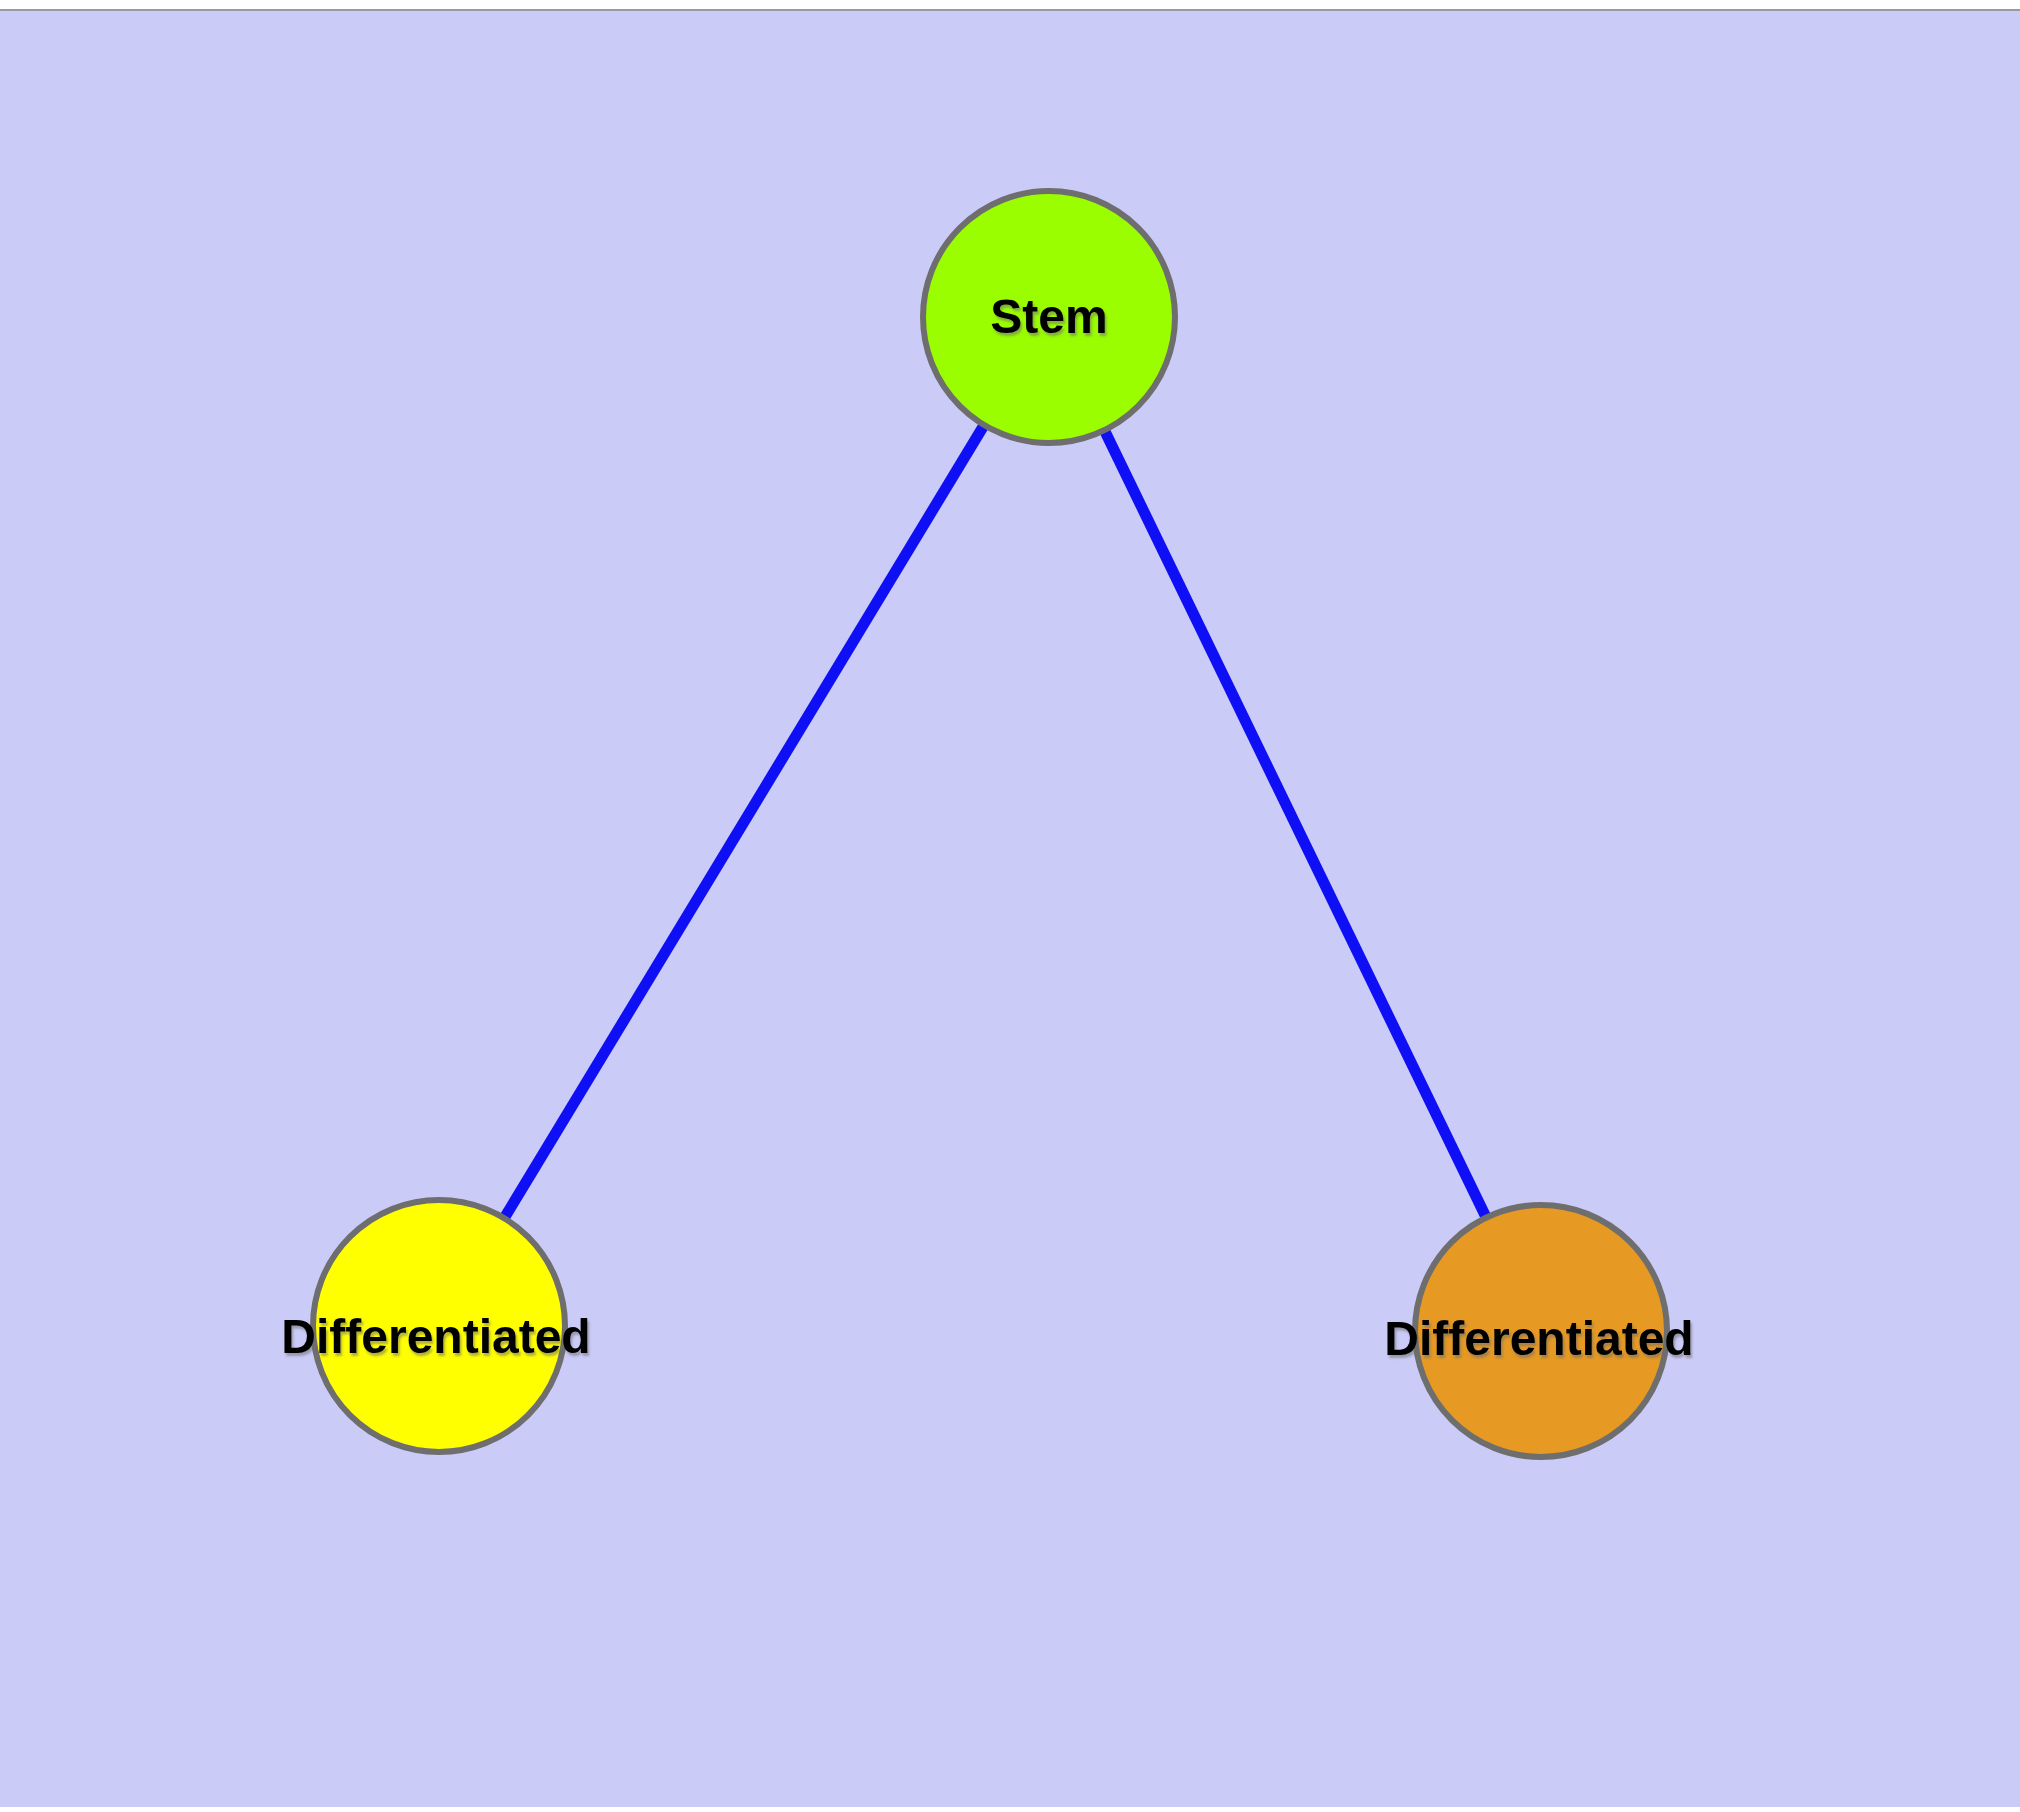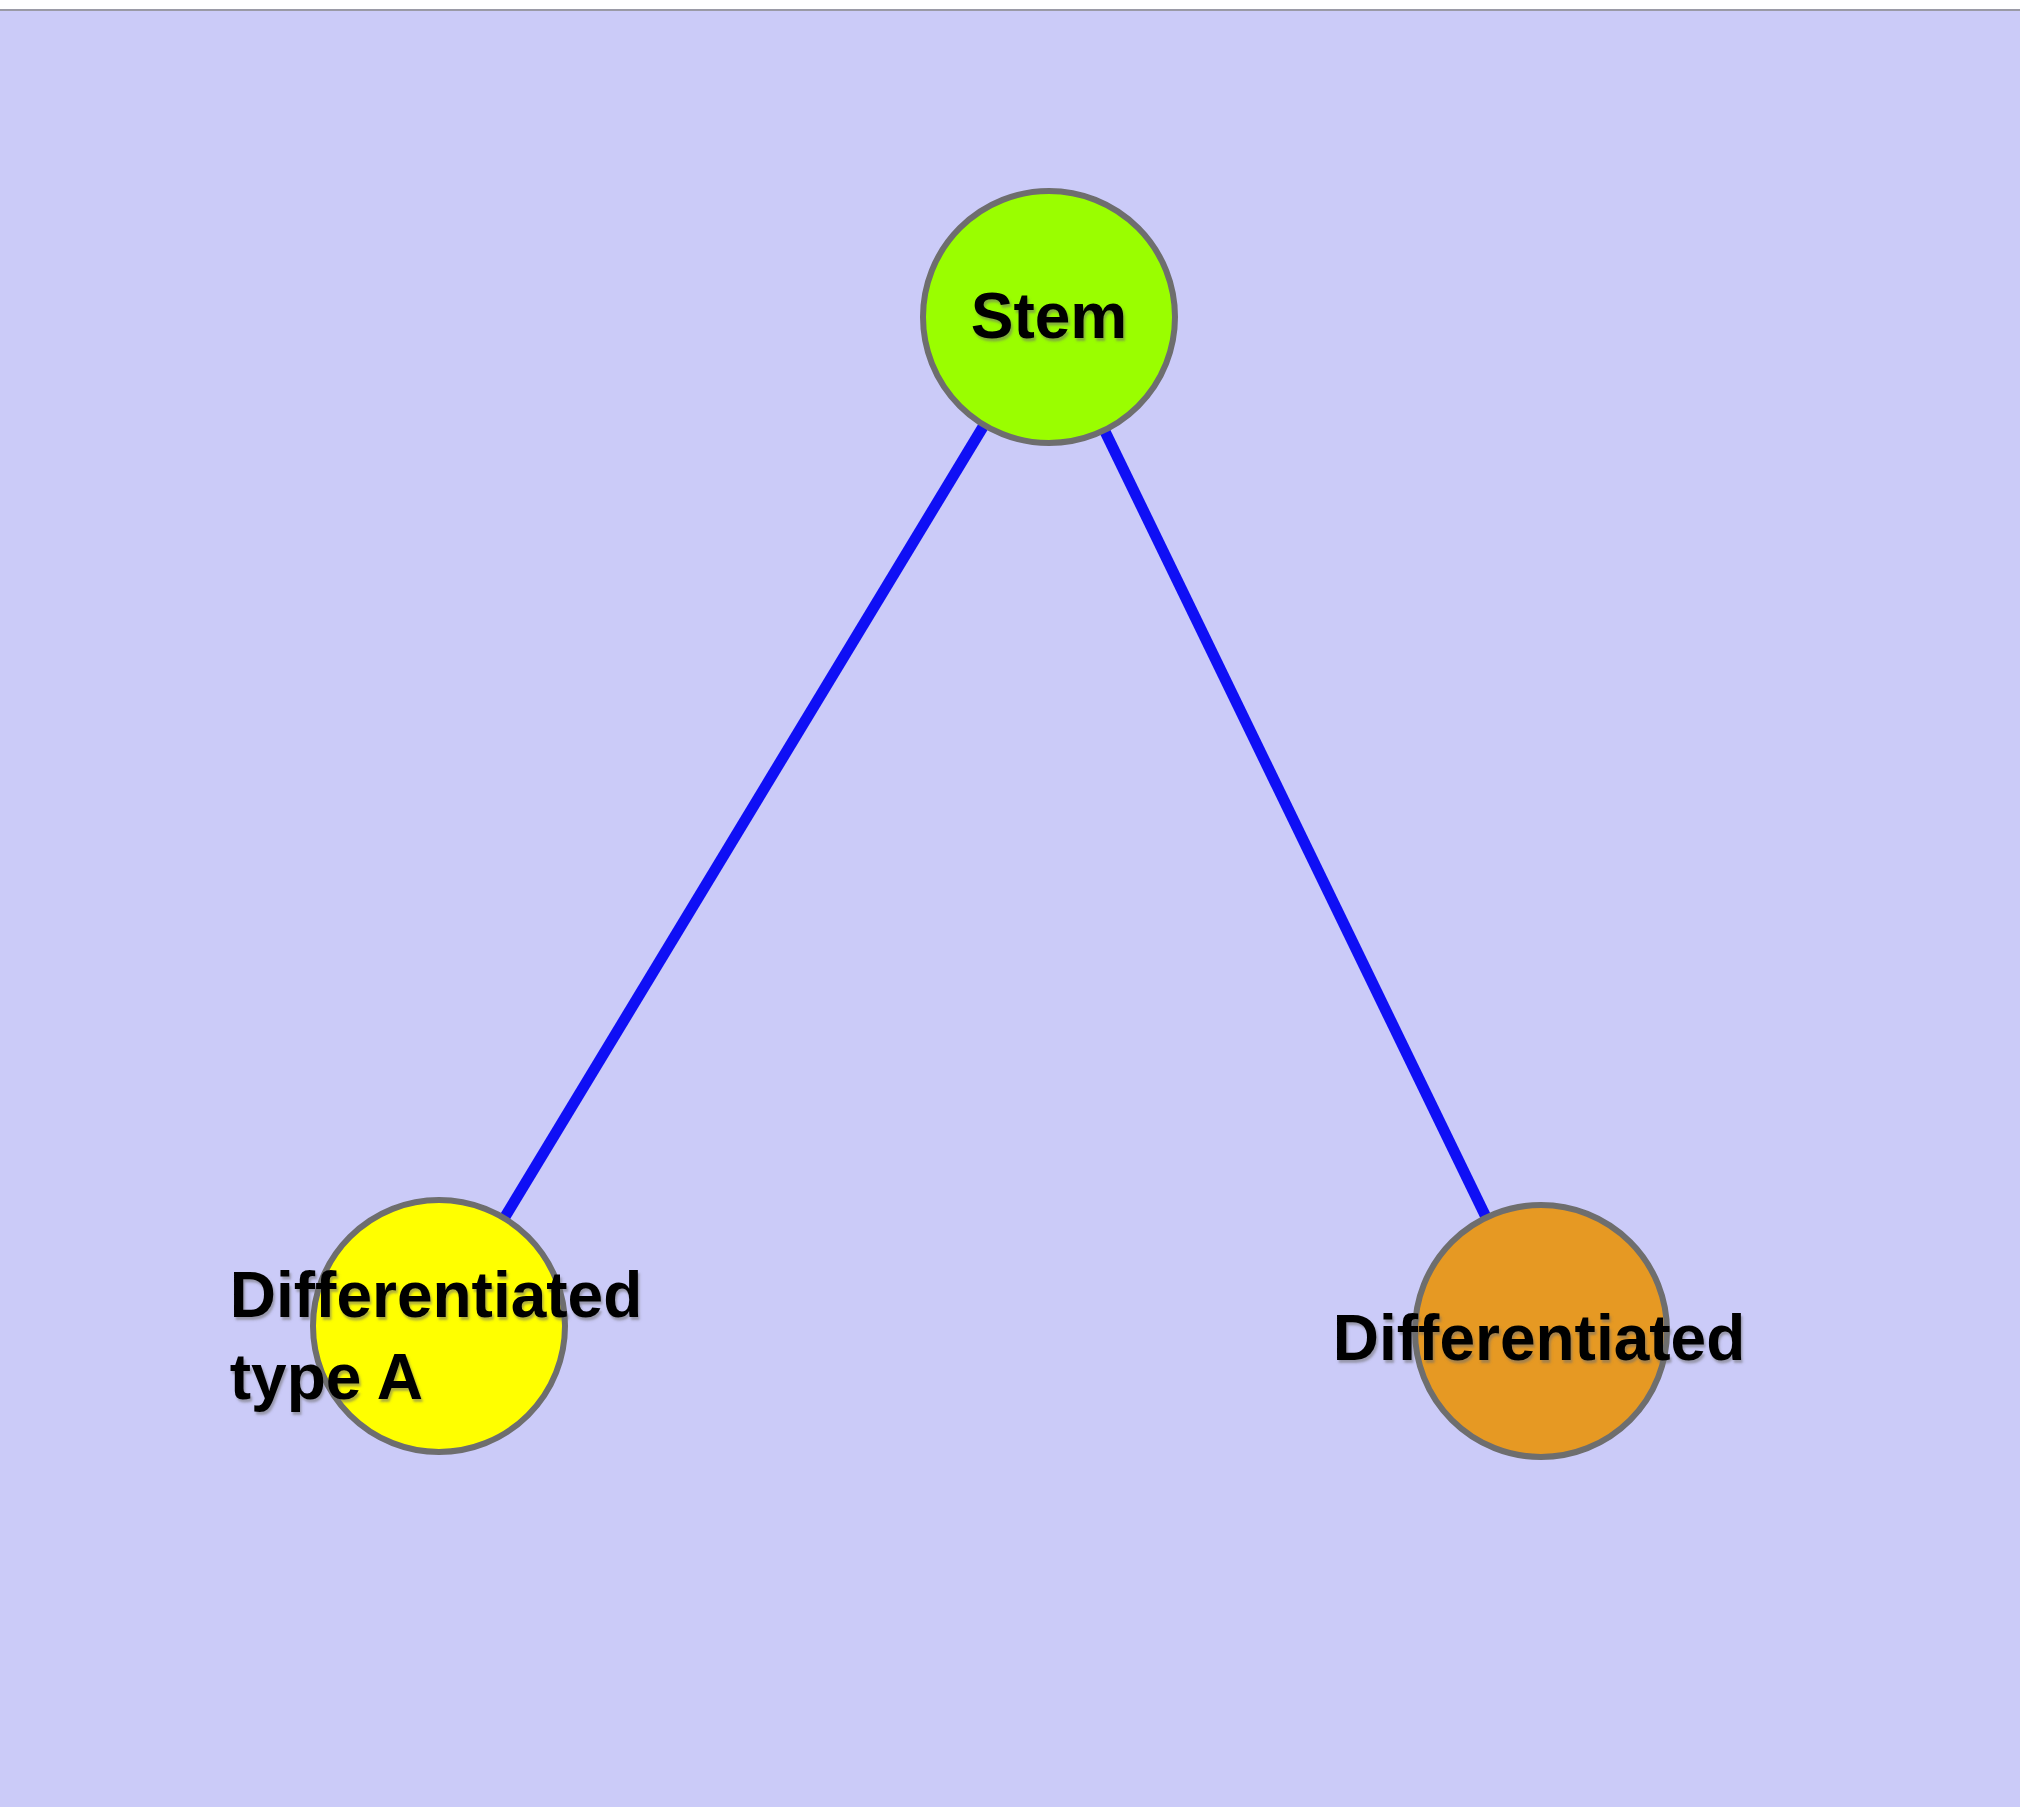--- a/index.html
+++ b/index.html
@@ -43,23 +43,23 @@
   }
   .node-stem   { left: 920px; top: 188px;  background: #9AFE00; }
   .node-type-a { left: 310px;  top: 1197px; background: #FFFF00; }
   .node-type-b { left: 1412px; top: 1202px; background: #E69923; }
 
   .node-label {
     position: absolute;
     transform: translate(-50%, -50%);
     color: #000000;
     font-weight: 700;
-    font-size: 64px;
+    font-size: 48px;
     line-height: 1.28;
-    text-align: left;
+    text-align: center;
     white-space: nowrap;
     text-shadow: 1.7px 2.5px 2.5px rgba(110,110,110,0.55);
   }
   .label-stem   { left: 1049px; top: 317px;  }
   .label-type-a { left: 436px;  top: 1337px; }
   .label-type-b { left: 1539px; top: 1339px; }
 </style>
 </head>
 <body>
 
@@ -75,21 +75,20 @@
   <div class="node node-stem"></div>
   <div class="node node-type-a"></div>
   <div class="node node-type-b"></div>
 
   <div class="node-label label-stem">
     <span>Stem</span>
   </div>
 
   <div class="node-label label-type-a">
     <div>Differentiated</div>
-    <div>type A</div>
   </div>
 
   <div class="node-label label-type-b">
     <div>Differentiated</div>
   </div>
 
 </div>
 
 
 </body></html>

